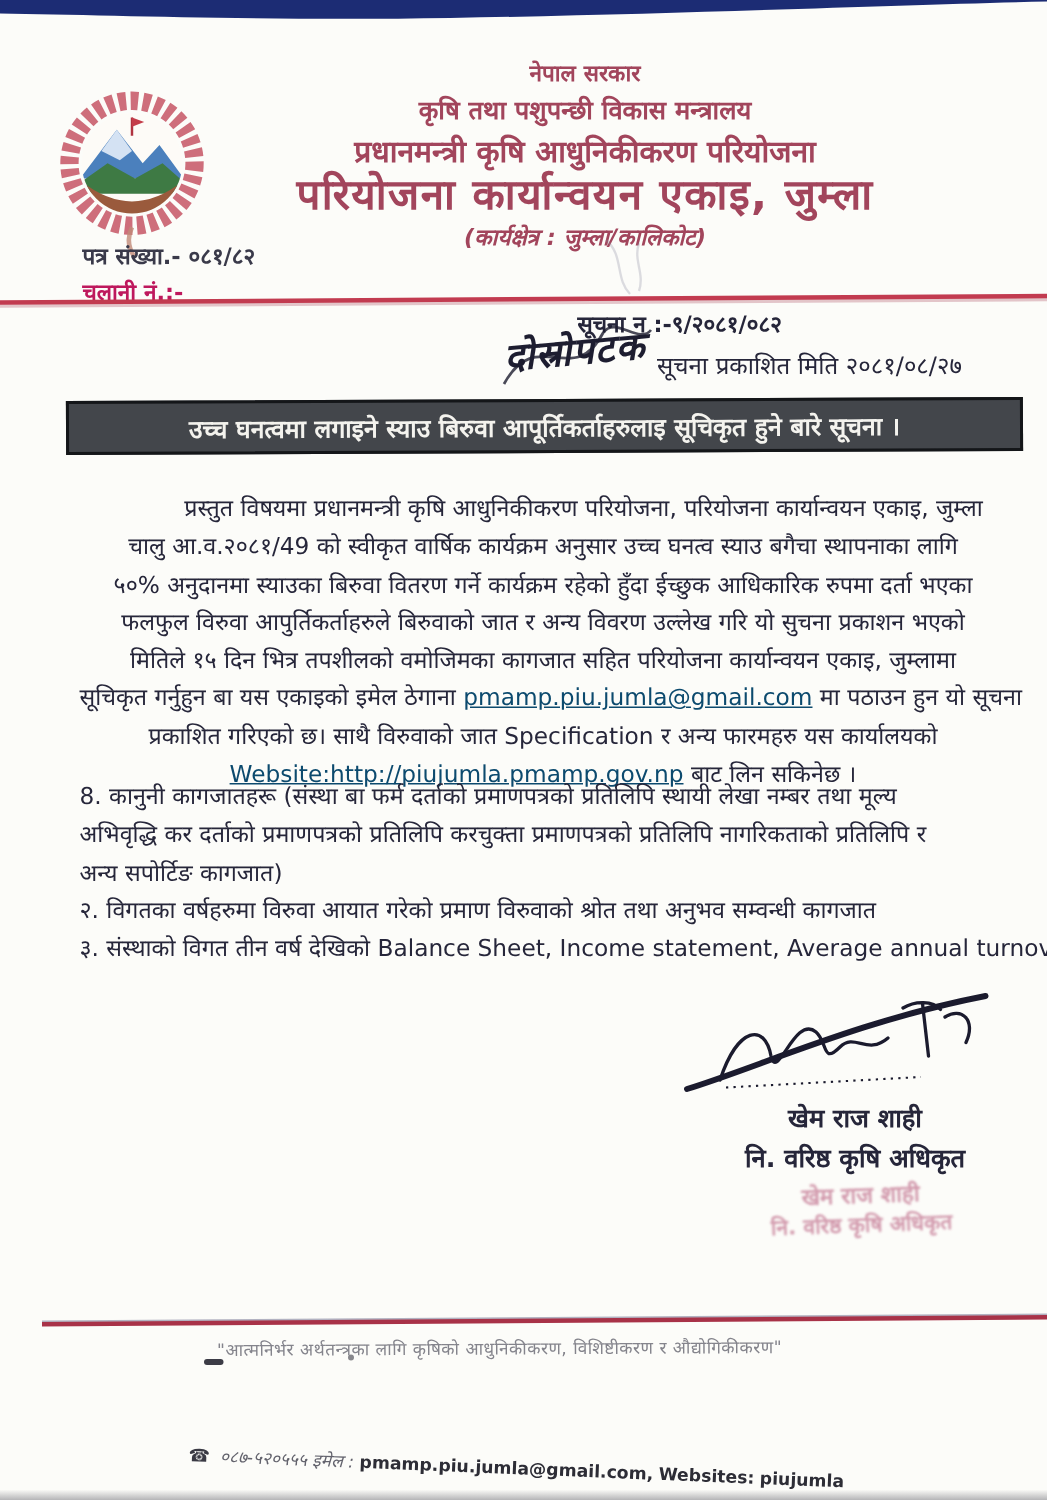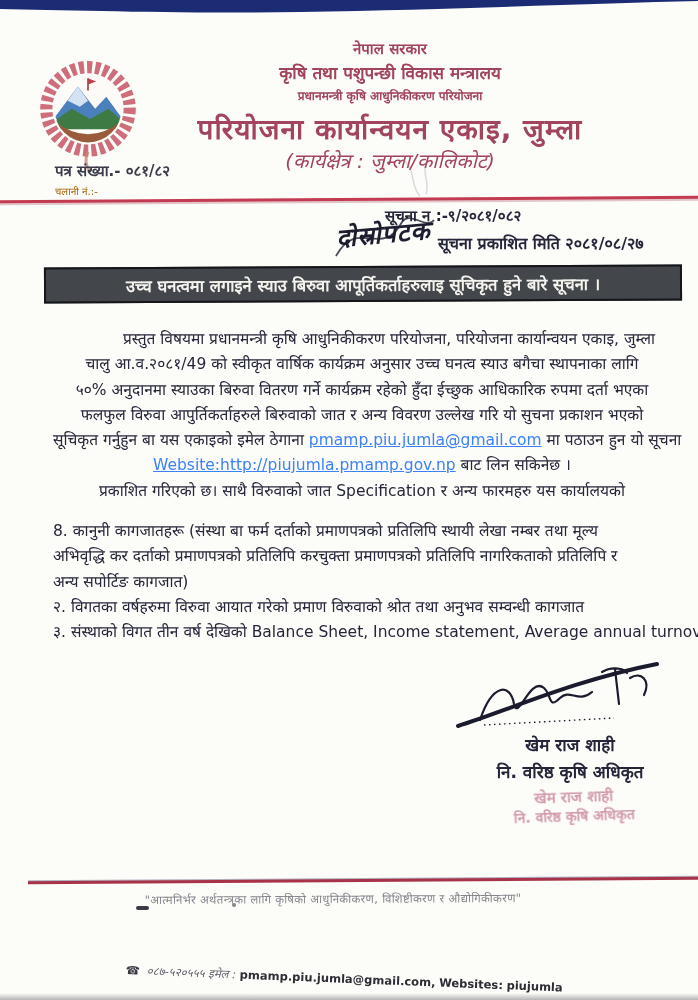--- a/index.html
+++ b/index.html
@@ -11,47 +11,47 @@
   }
   .abs{position:absolute;}
   
   .top-band{position:absolute; top:0; left:0;}
   
   .emblem{position:absolute; left:33px; top:58px; width:110px; height:120px;}
   
   .hdr{position:absolute; left:150px; width:480px; text-align:center; color:#a2455c;}
   .h1{top:38px;  font-size:15px; font-weight:700;}
   .h2{top:61px;  font-size:17px; font-weight:700;}
-  .h3{top:87px;  font-size:12px; font-weight:600;}
+  .h3{top:87px;  font-size:20px; font-weight:600;}
   .h4{top:109px; font-size:28px; font-weight:700; letter-spacing:1px;}
-  .h5{top:147px; font-size:20px; font-weight:400; font-style:italic;}
+  .h5{top:147px; font-size:15px; font-weight:700; font-style:italic;}
   
   .letter-no{left:55px; top:160px; font-size:15px; font-weight:600; color:#3a3a4a;}
-  .chalani{left:55px; top:184px; font-size:10px; font-weight:400; color:#a16207;}
+  .chalani{left:55px; top:184px; font-size:15px; font-weight:700; color:#be185d;}
   .rule1{left:0; top:198px; width:698px; height:3px; background:#c23b50;
          box-shadow:0 2px 0 rgba(150,30,60,.25); transform:rotate(-0.35deg);}
   .rule2{left:28px; top:879px; width:670px; height:3px; background:#a83248;
          box-shadow:0 -1px 0 rgba(40,40,90,.35); transform:rotate(-0.4deg);}
   .notice-no{left:385px; top:205px; width:262px; text-align:left; font-size:15px; font-weight:600;}
   .handnote{left:336px; top:216px; font-size:25px; font-weight:700; font-style:italic;
             transform:rotate(-5deg); color:#1d1d30; letter-spacing:1px;}
   .handnote-stroke{position:absolute; left:330px; top:212px; pointer-events:none;}
-  .pub-line{left:438px; top:232px; width:228px; font-size:16px; font-weight:700;}
+  .pub-line{left:438px; top:232px; width:228px; font-size:16px; font-weight:400;}
   
   .headline{
     left:44px; top:266px; width:634px; height:32px;
     background:#43464b; border:2px solid #141619; color:#f4f3ee;
     display:flex; align-items:center; justify-content:center;
     font-size:16.5px; font-weight:700; white-space:nowrap; transform:rotate(-0.25deg);
   }
   
   .bodytxt{left:53px; top:327px; width:618px; font-size:15.5px; color:#26263a;text-align:center;}
   .bline{height:25.3px; line-height:25.3px; white-space:nowrap;}
   .indent{padding-left:54px;}
-  .link{color:#3b82f6; text-decoration:underline; cursor:pointer;}
+  .link{color:#0c4a6e; text-decoration:underline; cursor:pointer;}
   
   .details{left:53px; top:519px; width:620px; font-size:15.5px;}
   .d-head{height:26px; line-height:26px; font-weight:700; text-decoration:underline;}
   
   .sig-svg{position:absolute; left:452px; top:658px;}
   .sig-name{left:448px; top:733px; width:244px; text-align:center; font-size:17px; font-weight:700;}
   .sig-title{left:432px; top:760px; width:276px; text-align:center; font-size:17px; font-weight:700;}
   .stamp{left:452px; top:786px; width:244px; text-align:center; color:#cb89a0;
          filter:blur(0.6px); opacity:.85; transform:rotate(-2deg); font-weight:600;}
   .stamp .s1{font-size:15px;}
@@ -124,27 +124,28 @@
 
   <div class="abs headline">
     <span>उच्च घनत्वमा लगाइने स्याउ बिरुवा आपूर्तिकर्ताहरुलाइ सूचिकृत हुने बारे सूचना ।</span>
   </div>
 
   <div class="abs bodytxt">
     <div class="bline indent"><span>प्रस्तुत विषयमा प्रधानमन्त्री कृषि आधुनिकीकरण परियोजना, परियोजना कार्यान्वयन एकाइ, जुम्ला</span></div>
     <div class="bline"><span>चालु आ.व.२०८१/49 को स्वीकृत वार्षिक कार्यक्रम अनुसार उच्च घनत्व स्याउ बगैचा स्थापनाका लागि</span></div>
     <div class="bline"><span>५०% अनुदानमा स्याउका बिरुवा वितरण गर्ने कार्यक्रम रहेको हुँदा ईच्छुक आधिकारिक रुपमा दर्ता भएका</span></div>
     <div class="bline"><span>फलफुल विरुवा आपुर्तिकर्ताहरुले बिरुवाको जात र अन्य विवरण उल्लेख गरि यो सुचना प्रकाशन भएको</span></div>
+    <div class="bline"><span>मितिले १५ दिन भित्र तपशीलको वमोजिमका कागजात सहित परियोजना कार्यान्वयन एकाइ, जुम्लामा</span></div>
     <div class="bline">
       <span>सूचिकृत गर्नुहुन बा यस एकाइको इमेल ठेगाना </span><span class="link">pmamp.piu.jumla@gmail.com</span><span> मा पठाउन हुन यो सूचना</span>
     </div>
+    <div class="bline"><span>प्रकाशित गरिएको छ। साथै विरुवाको जात Specification र अन्य फारमहरु यस कार्यालयको</span></div>
     <div class="bline">
       <span class="link">Website:http://piujumla.pmamp.gov.np</span><span> बाट लिन सकिनेछ ।</span>
     </div>
-    <div class="bline"><span>प्रकाशित गरिएको छ। साथै विरुवाको जात Specification र अन्य फारमहरु यस कार्यालयको</span></div>
   </div>
 
   <div class="abs details">
     <div class="bline"><span>8. कानुनी कागजातहरू (संस्था बा फर्म दर्ताको प्रमाणपत्रको प्रतिलिपि स्थायी लेखा नम्बर तथा मूल्य</span></div>
     <div class="bline"><span>अभिवृद्धि कर दर्ताको प्रमाणपत्रको प्रतिलिपि करचुक्ता प्रमाणपत्रको प्रतिलिपि नागरिकताको प्रतिलिपि र</span></div>
     <div class="bline"><span>अन्य सपोर्टिङ कागजात)</span></div>
     <div class="bline"><span>२. विगतका वर्षहरुमा विरुवा आयात गरेको प्रमाण विरुवाको श्रोत तथा अनुभव सम्वन्धी कागजात</span></div>
     <div class="bline"><span>३. संस्थाको विगत तीन वर्ष देखिको Balance Sheet, Income statement, Average annual turnover etc.</span></div>
   </div>
 

